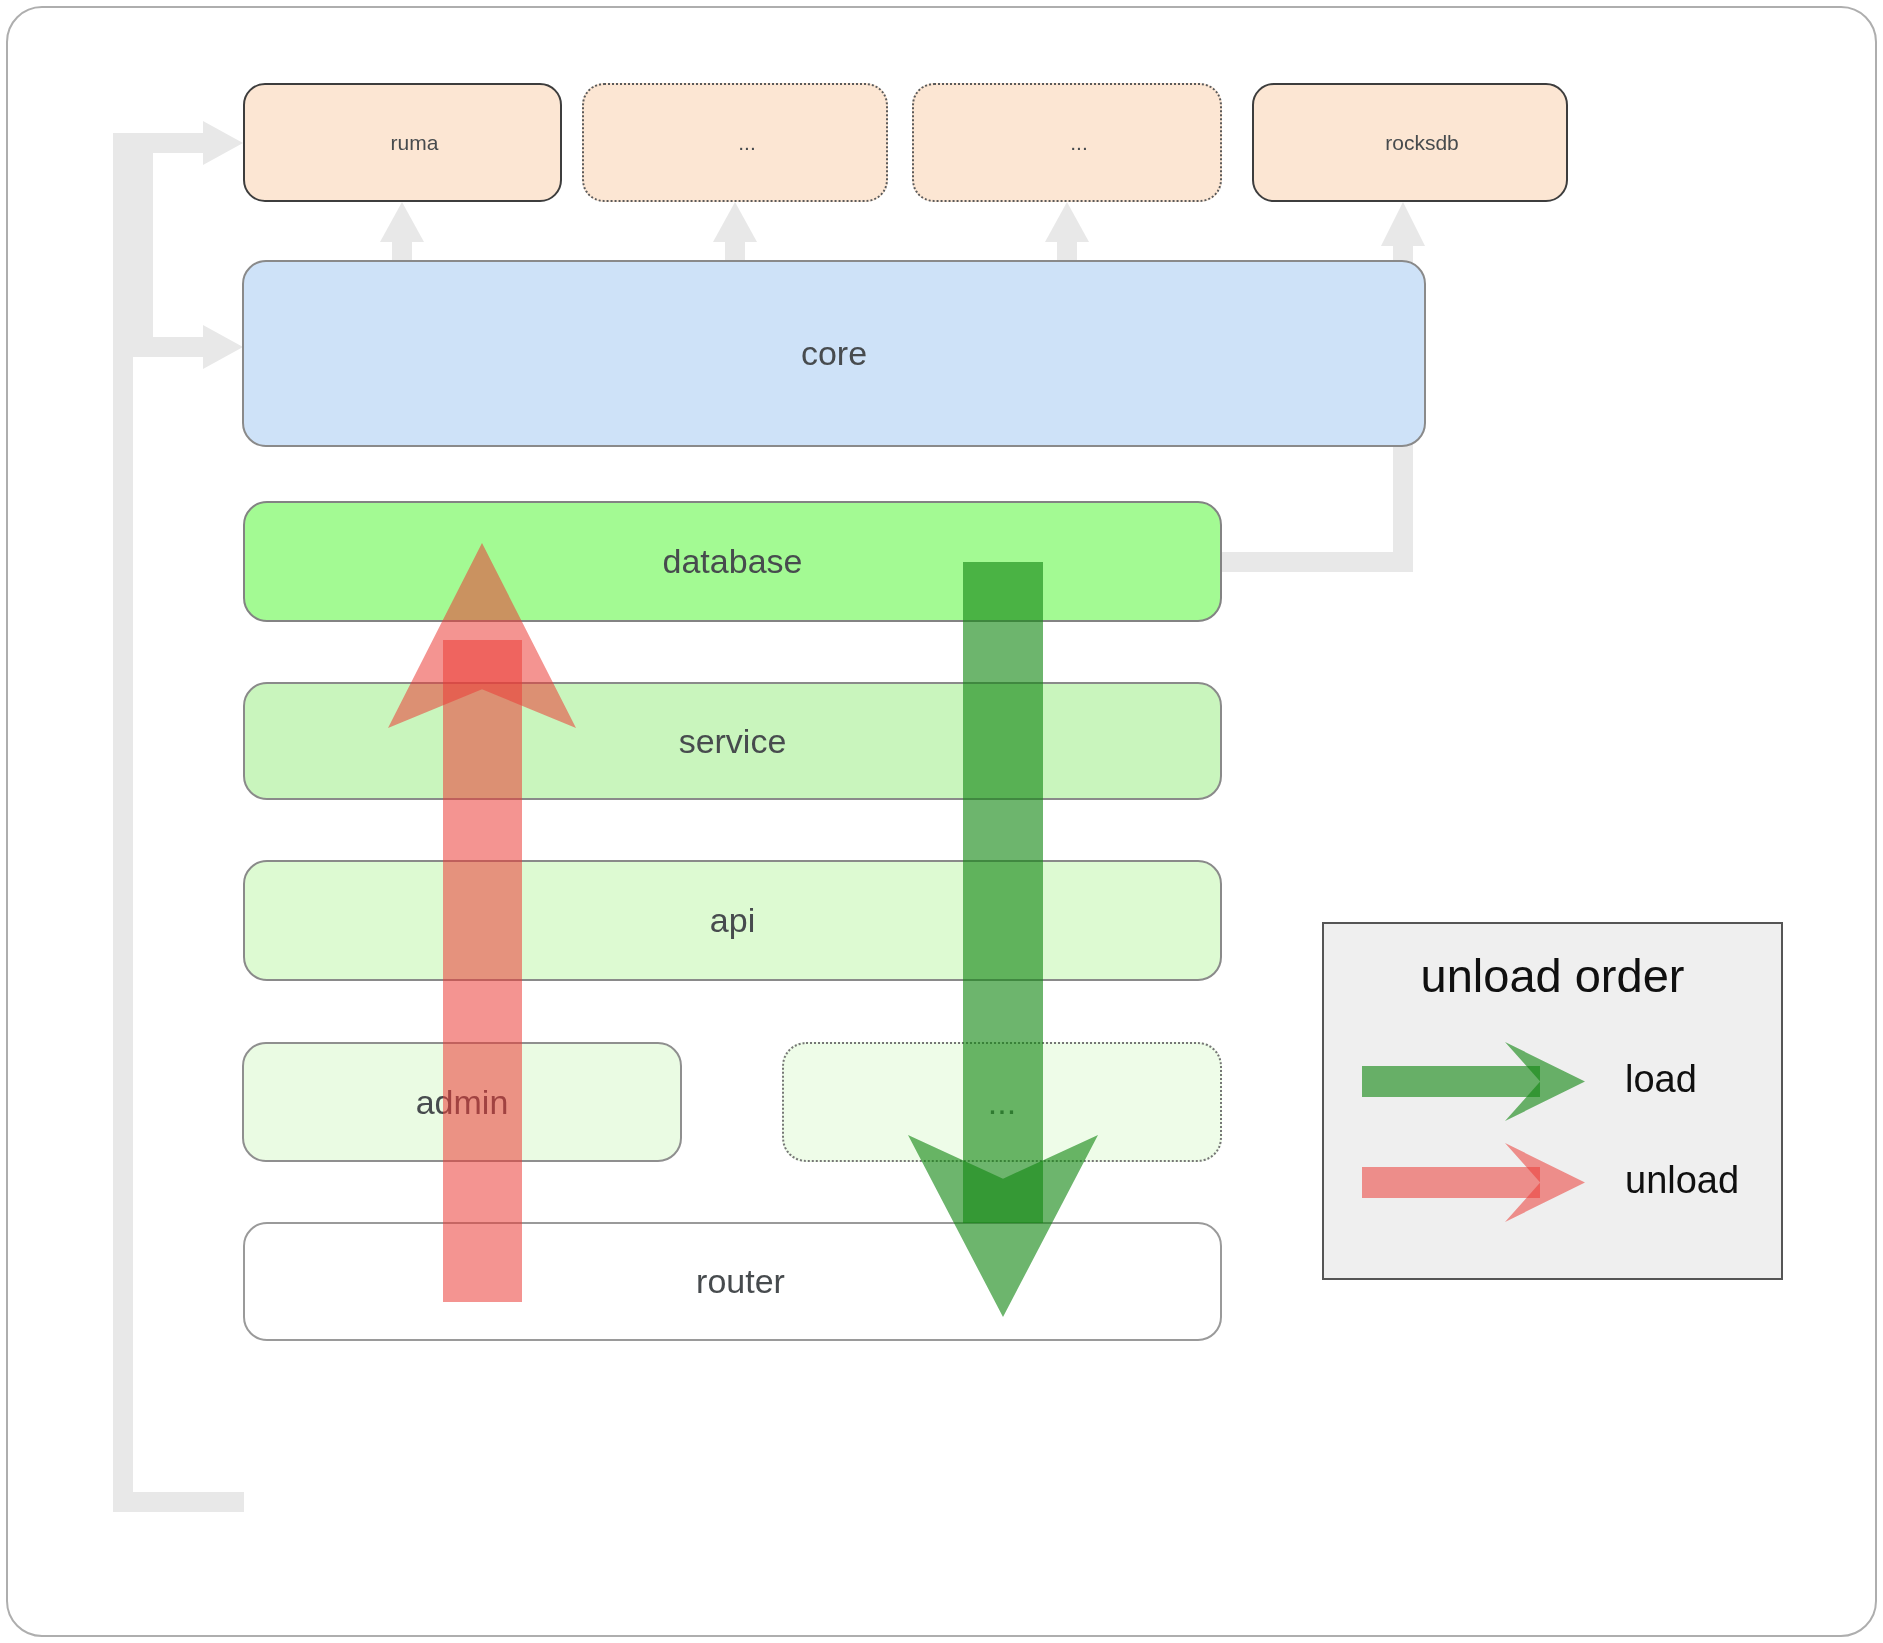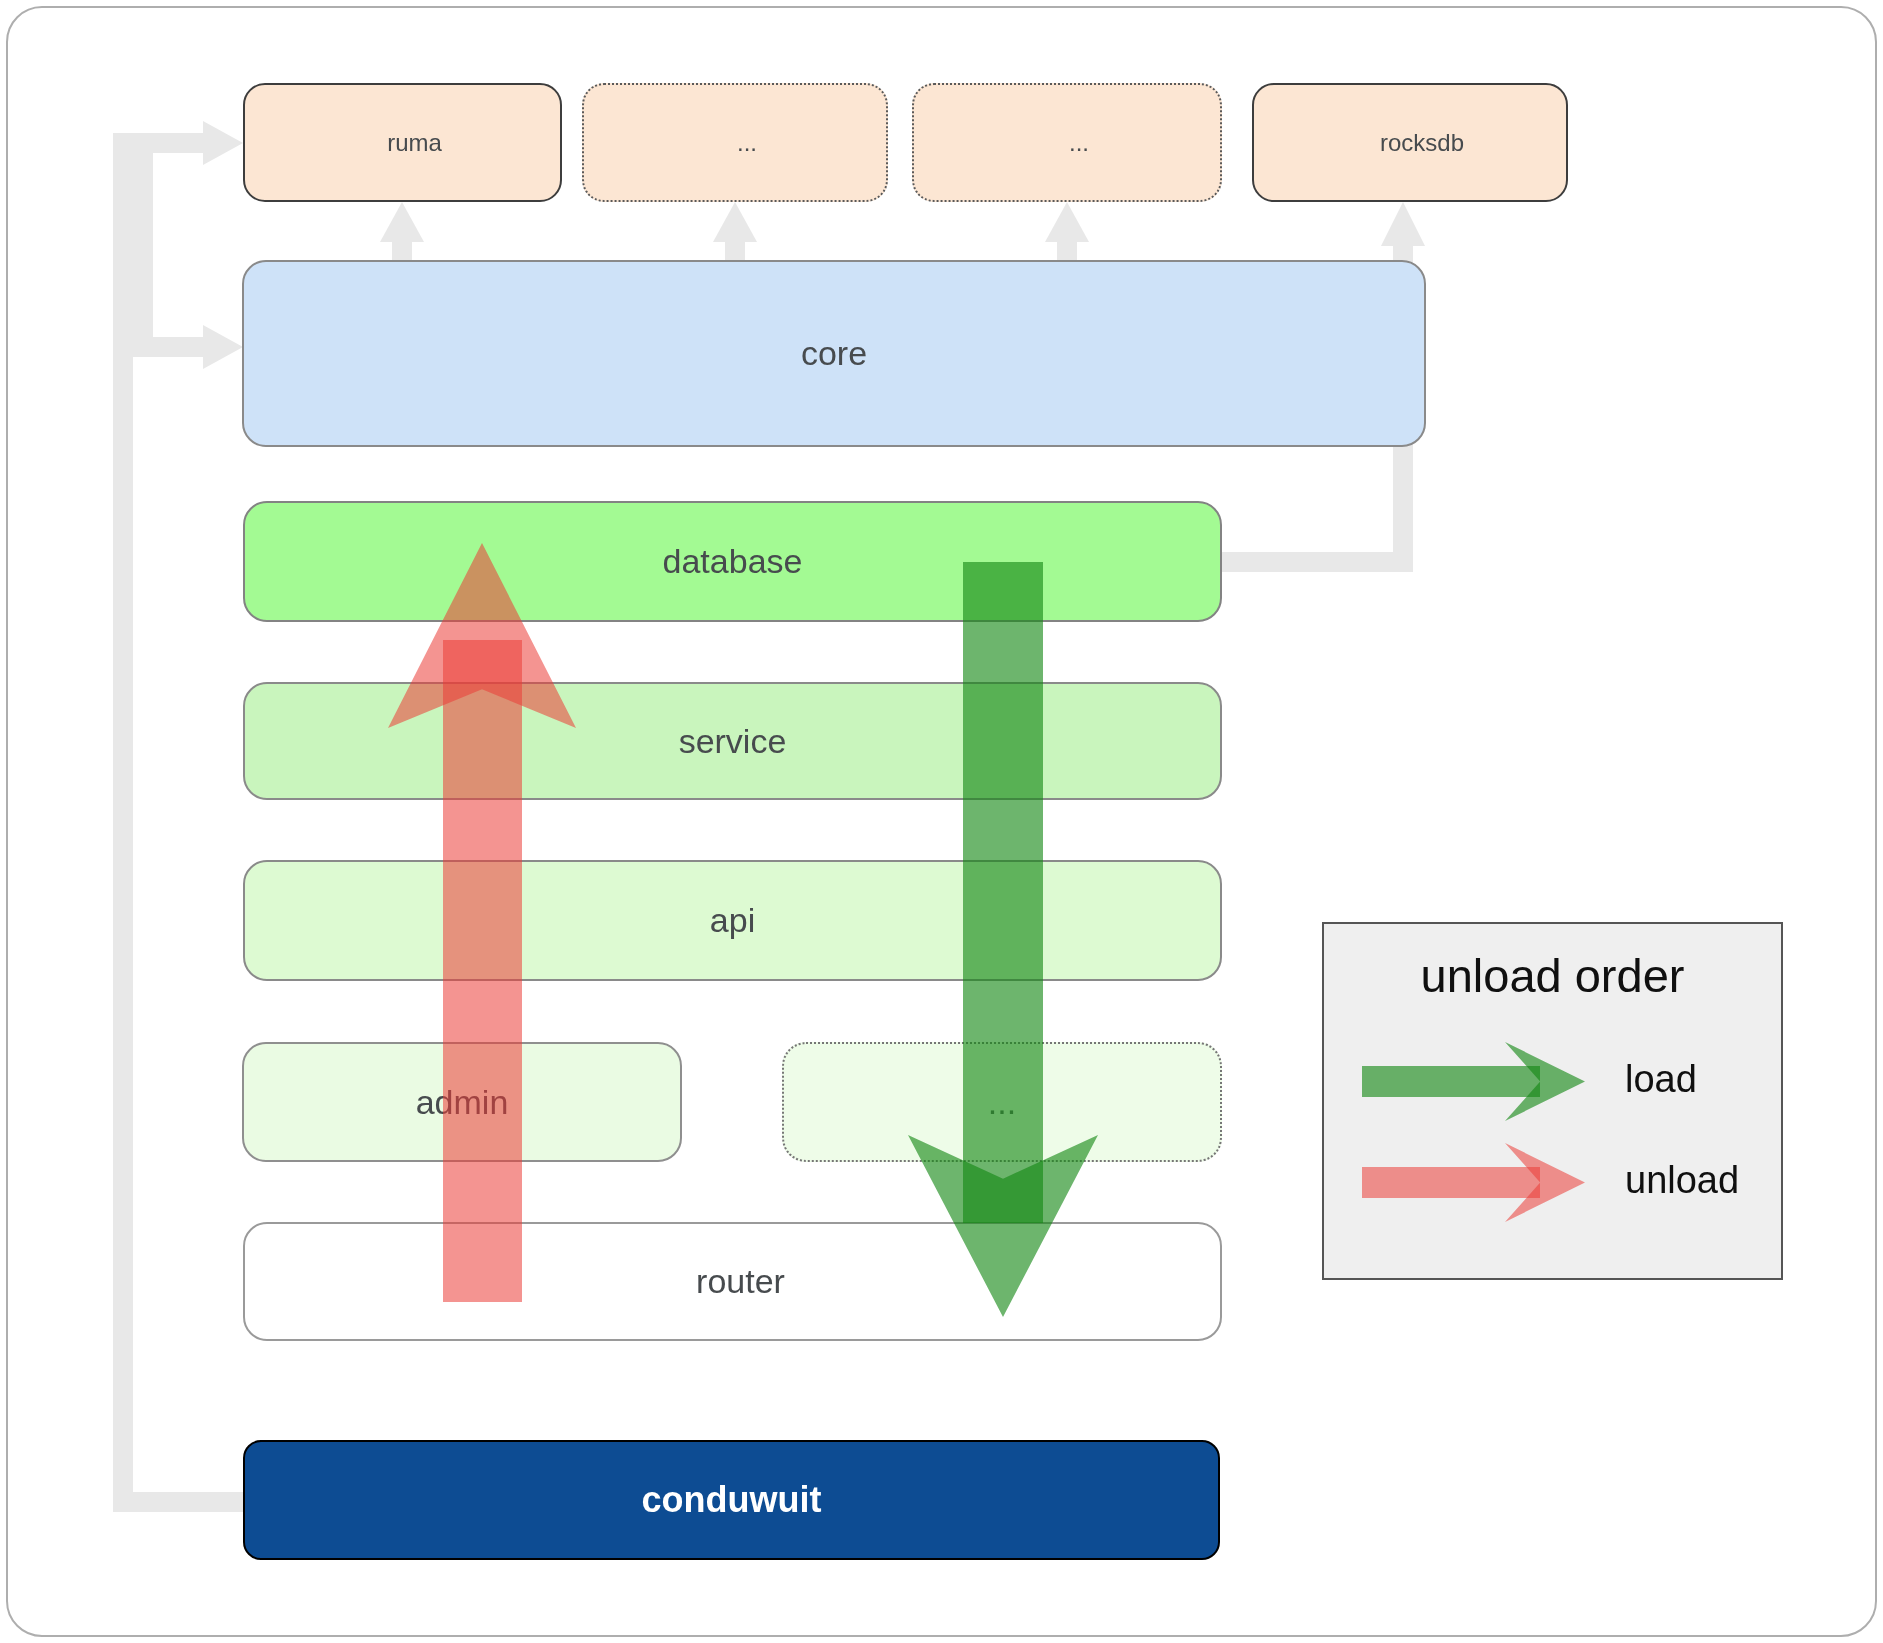--- a/index.html
+++ b/index.html
@@ -10,21 +10,21 @@
     --unload-red:rgba(235,60,55,0.55); --legend-bg:#efefef; --label-dark:#474b4e;
   }
   html,body{margin:0;padding:0;background:#fff;}
   .canvas{position:relative;width:1883px;height:1643px;background:#fff;overflow:hidden;
           font-family:"Liberation Sans","DejaVu Sans",sans-serif;}
   .frame{position:absolute;left:6px;top:6px;width:1867px;height:1627px;
          border:2px solid #aeaeae;border-radius:36px;}
   .box{position:absolute;display:flex;align-items:center;justify-content:center;
        font-size:34px;color:var(--label-dark);box-sizing:border-box;}
   .r22{border-radius:22px;} .r24{border-radius:24px;}
-  .top-box{background:var(--box-peach);font-size:24px;padding-left:24px;}
+  .top-box{background:var(--box-peach);font-size:21px;padding-left:24px;}
   .solid-dark{border:2.5px solid #3d3d3d;}
   .dotted{border:2px dotted #5a5a5a;}
   .core{background:var(--core-blue);border:2px solid #8a8a8a;}
   .database{background:var(--database-green);border:2px solid #838383;}
   .service{background:var(--service-green);border:2px solid #8a8a8a;}
   .api{background:var(--api-green);border:2px solid #8a8a8a;text-align:right;}
   .admin{background:var(--admin-green);border:2px solid #8f8f8f;}
   .subrow{background:var(--sub-green);border:2px dotted #767676;color:#5c6660;}
   .router{background:var(--router-white);border:2px solid #9a9a9a;padding-left:16px;}
   .conduwuit{background:var(--conduwuit-blue);border:2.5px solid #000;
@@ -101,23 +101,20 @@
       <span>admin</span>
     </div>
   <div class="box subrow r24" style="left:782px;top:1042px;width:440px;height:120px;">
       <span>...</span>
     </div>
 
   <div class="box router r24" style="left:243px;top:1222px;width:979px;height:119px;">
       <span>router</span>
     </div>
 
-  <div class="box conduwuit" style="left:243px;top:1440px;width:977px;height:120px;">
-      <span>conduwuit</span>
-    </div>
 
   <div class="big-shaft red-fill" style="left:443px;top:640px;width:79px;height:662px;"></div>
   <div class="dart-up red-fill" style="left:388px;top:543px;width:188px;height:185px;"></div>
 
   <div class="big-shaft green-fill" style="left:963px;top:562px;width:80px;height:661px;"></div>
   <div class="dart-down green-fill" style="left:908px;top:1135px;width:190px;height:182px;"></div>
 
   <div class="legend"></div>
   <div class="legend-title">unload order</div>
   <div class="big-shaft green-fill" style="left:1362px;top:1066px;width:178px;height:31px;"></div>

